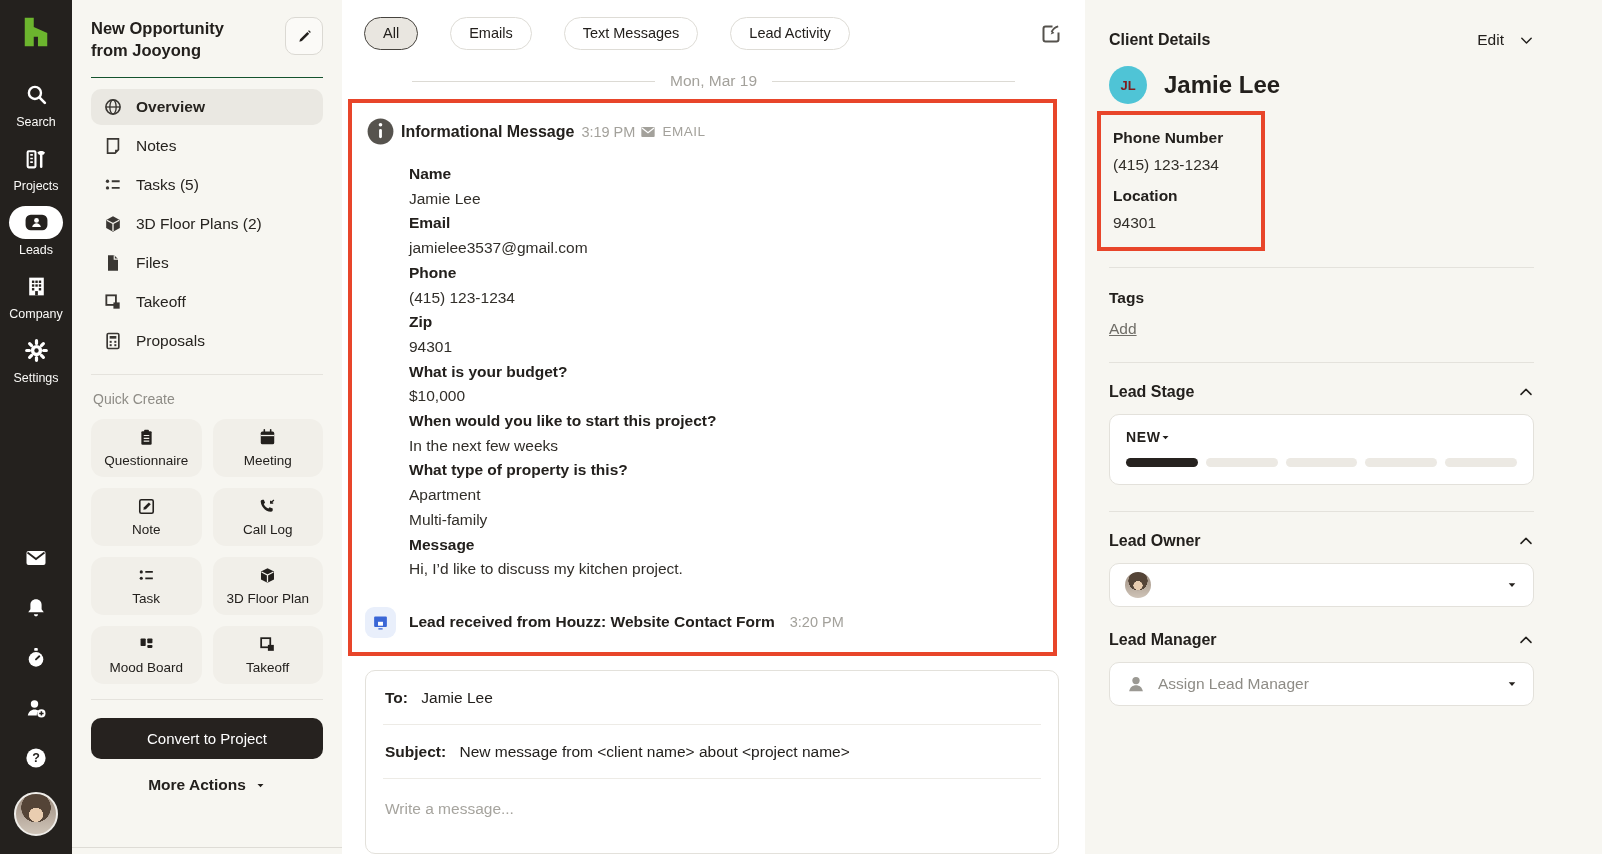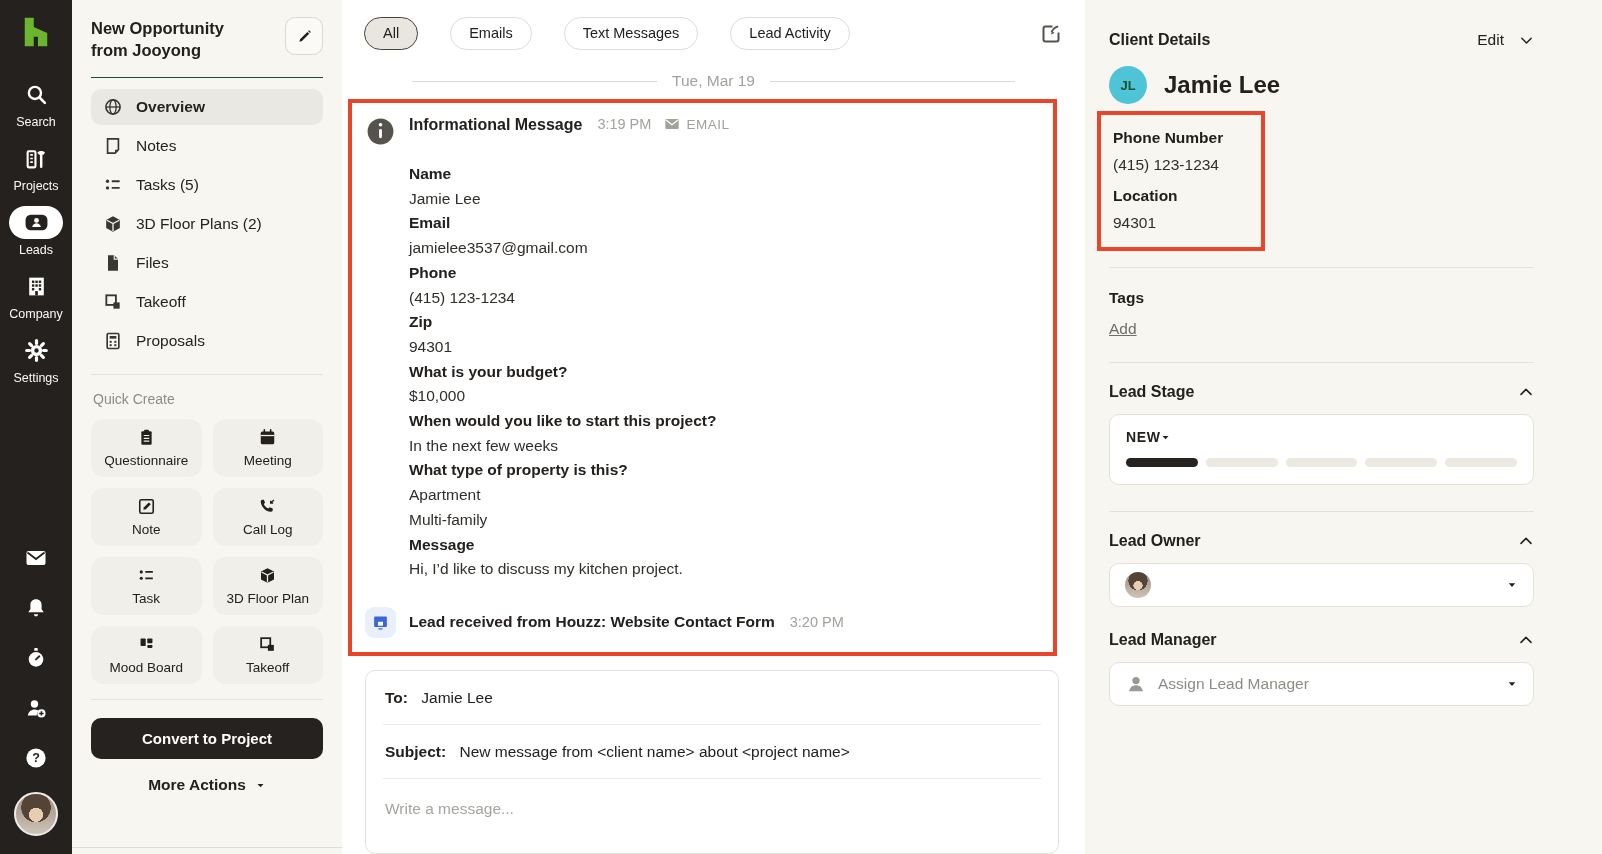--- a/index.html
+++ b/index.html
@@ -55,40 +55,40 @@
   .nav-item .icon { width:20px; height:20px; color:#3a3733; }
   .nav-item.active { background:#eae8e2; font-weight:bold; }
   .p2-div { height:1px; background:#e5e3dd; margin-top:15px; }
   .qc-label { font-size:14px; color:#8e8c86; margin:16px 2px 12px; }
   .qc-grid { display:grid; grid-template-columns:1fr 1fr; gap:11px; }
   .qc-btn { background:#f1efe9; border-radius:13px; min-height:56px; padding:9px 2px;
             display:flex; flex-direction:column; align-items:center; justify-content:center;
             gap:6px; font-size:13.5px; color:#23201d; cursor:pointer; }
   .qc-btn .icon { width:19px; height:19px; }
   .convert-btn { width:100%; height:41px; margin-top:18px; background:#26221f; color:#fff;
-                 border:none; border-radius:10px; font-size:15px; font-weight:bold;
+                 border:none; border-radius:10px; font-size:15px; font-weight:normal;
                  font-family:inherit; cursor:pointer; }
   .more-actions { display:flex; align-items:center; justify-content:center; gap:9px;
                   margin-top:17px; font-size:15.5px; font-weight:bold; cursor:pointer;text-align:right; }
   .more-actions .icon { width:11px; height:11px; margin-top:2px; }
 
   
   .main { flex:1; min-width:0; background:#fff; padding:0 22px;
           display:flex; flex-direction:column; }
   .filters { display:flex; align-items:center; gap:32px; padding-top:17px; }
   .pill { border:1px solid #dedcd6; background:#fff; border-radius:999px;
           padding:7px 18px 8px; font-size:14.5px; color:#23201d; cursor:pointer; }
   .pill.active { background:#e9e6e0; border:1.6px solid #46433e; }
   .compose-btn { margin-left:auto; width:24px; height:24px; color:#55524d; cursor:pointer; }
   .daterow { display:flex; align-items:center; gap:15px; margin:22px 48px 0;
              color:#a3a19b; font-size:15.5px; }
   .daterow .line { flex:1; height:1px; background:#dcdad4; }
   .annotated { border:4px solid #e8452a; margin:9px 6px 0 -16px;
                padding:13px 16px 14px 13px; }
-  .msg-head { display:flex; align-items:flex-start; gap:13px; }
+  .msg-head { display:flex; align-items:center; gap:5px; }
   .info-badge { width:31px; height:31px; }
   .msg-title { font-size:16px; font-weight:bold; }
   .msg-time { font-size:14.5px; color:#a3a19b; margin-left:2px; }
   .msg-channel { display:flex; align-items:center; gap:6px; color:#a3a19b;
                  font-size:13.5px; letter-spacing:.5px; }
   .msg-channel .icon { width:16px; height:16px; }
   .fields { margin:15px 0 0 44px; font-size:15.5px; color:#312e29; line-height:24.7px; }
   .f-label { font-weight:bold; color:#23201d; }
   .lead-received { display:flex; align-items:center; gap:13px; margin-top:25px; }
   .lr-icon { width:31px; height:31px; background:#e9effb; border-radius:9px;
@@ -103,21 +103,21 @@
   .c-placeholder { padding:21px 2px 0; color:#a6a49e; font-size:15.5px; }
 
   
   .client { width:517px; flex-shrink:0; padding:0 68px 0 24px; }
   .cd-head { display:flex; align-items:center; justify-content:space-between;
              padding-top:31px; }
   .cd-title { font-size:16px; font-weight:bold; }
   .cd-edit { display:flex; align-items:center; gap:15px; font-size:15.5px; cursor:pointer; }
   .cd-edit .icon { width:15px; height:15px; }
   .client-row { display:flex; align-items:center; gap:17px; margin-top:17px; }
-  .avatar-jl { width:38px; height:38px; border-radius:50%; background:#4fc4d6; color:#14532d;
+  .avatar-jl { width:38px; height:38px; border-radius:50%; background:#4fc4d6; color:#7f1d1d;
                font-size:13px; font-weight:bold; display:flex; align-items:center;
                justify-content:center; }
   .client-name { font-size:24px; font-weight:bold; }
   .red-box { border:4px solid #e8452a; margin:7px 0 0 -12px; width:168px;
              padding:1px 12px 15px; }
   .rb-label { font-size:15.5px; font-weight:bold; margin-top:13px; }
   .rb-value { font-size:15.5px; color:#312e29; margin-top:9px; }
   .c-div { height:1px; background:#e4e2dc; margin-top:16px; }
   .sec-label { font-size:15.5px; font-weight:bold; margin-top:21px; }
   .add-link { display:inline-block; margin-top:13px; color:#6f6d67; font-size:15.5px;
@@ -447,21 +447,21 @@
       <span class="compose-btn icon">
         <svg viewBox="0 0 24 24">
           <path d="M13.5 4.5H6.5a2 2 0 00-2 2v11a2 2 0 002 2h11a2 2 0 002-2v-7" fill="none" stroke="currentColor" stroke-width="2"></path>
           <path d="M19.2 4.3c-2.6.6-5.2 2.7-6.7 5.7" fill="none" stroke="currentColor" stroke-width="1.8"></path>
           <path d="M13.3 9l-1.6 3.6 3.7-1.5z" fill="currentColor"></path>
         </svg>
       </span>
   </div>
   <div class="daterow">
     <span class="line"></span>
-    <span>Tue, Mar 19</span>
+    <span>Mon, Mar 19</span>
     <span class="line"></span>
   </div>
 
   <div class="annotated">
     <div class="msg-head">
       <span class="info-badge icon">
           <svg viewBox="0 0 24 24">
             <circle cx="12" cy="12" r="10" fill="#56534E"></circle>
             <rect x="10.9" y="10" width="2.2" height="7.2" rx="1.1" fill="#fff"></rect>
             <circle cx="12" cy="6.8" r="1.4" fill="#fff"></circle>

